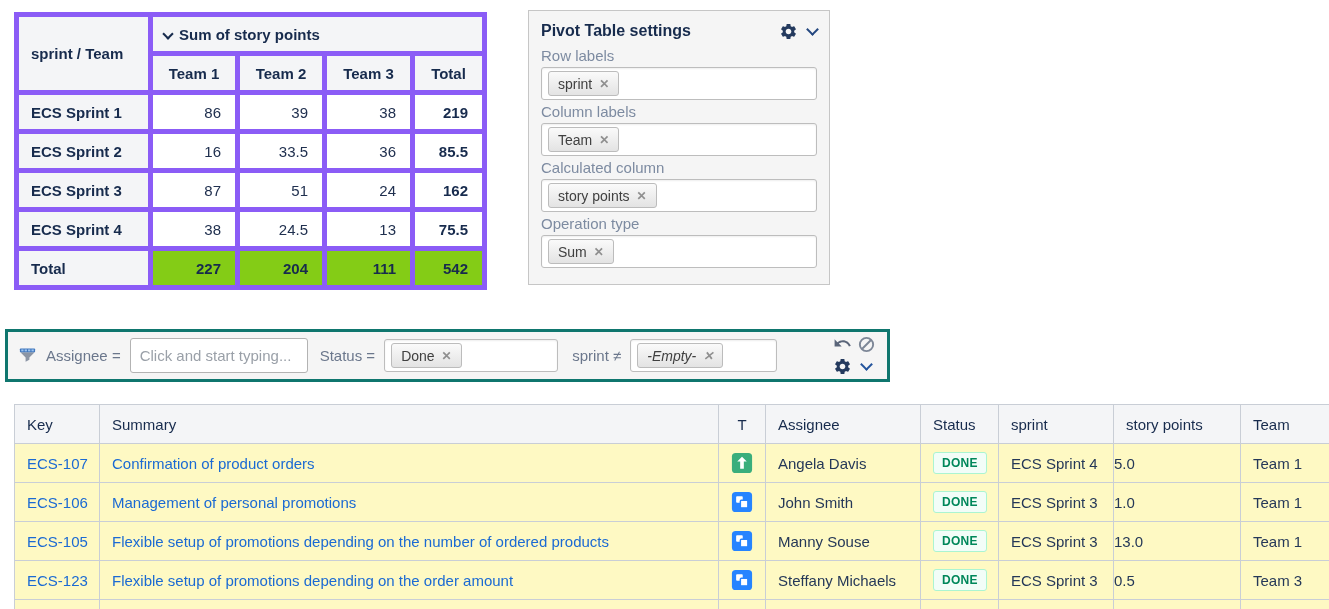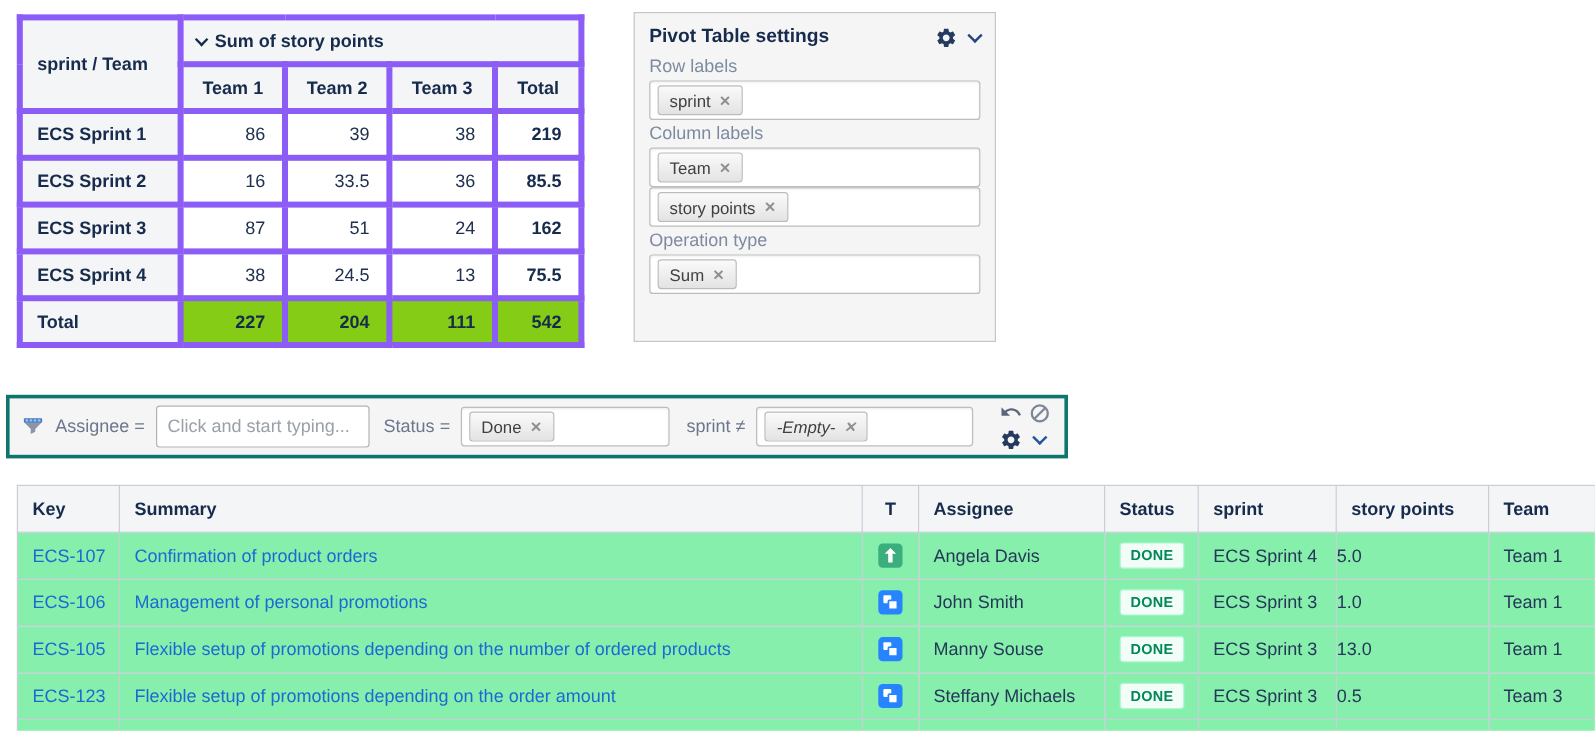--- a/index.html
+++ b/index.html
@@ -40,29 +40,29 @@
   .tag.italic{font-style:italic;}
   
   .filterbar{position:absolute;left:5px;top:329px;width:885px;height:53px;box-sizing:border-box;
              background:#f5f5f5;border:3px solid #0f766e;display:flex;align-items:center;padding:0 10px;}
   .f-label{font-size:15px;color:#6b778c;white-space:nowrap;}
   .f-input{width:178px;height:35px;box-sizing:border-box;border:1px solid #b3b3b3;border-radius:3px;
            margin:0 12px 0 9px;padding:0 9px;font-family:"Liberation Sans",sans-serif;font-size:15px;color:#333;background:#fff;}
   .f-input::placeholder{color:#9aa0a8;}
   .filterbar .tag-box{margin:0 14px 0 9px;}
   .fb-status{width:174px;}
-  .fb-sprint{width:181px;}
+  .fb-sprint{width:147px;}
   .fb-icons{margin-left:auto;display:grid;grid-template-columns:26px 22px;grid-auto-rows:22px;align-items:center;justify-items:center;}
   .mini-ic{width:19px;height:19px;display:block;cursor:pointer;}
   .fb-chev{color:#24549c;cursor:pointer;margin-top:-4px;}
   
   .issues{position:absolute;left:14px;top:404px;border-collapse:collapse;table-layout:fixed;width:1315px;}
   .issues th,.issues td{border:1px solid #c9ced6;height:39px;box-sizing:border-box;font-size:15px;padding:0 0 0 12px;text-align:left;}
-  .issues th{background:#f4f5f7;color:#172b4d;font-weight:bold;}
-  .issues td{color:#253858;background:#86efac;}
+  .issues th{background:#f4f5f7;color:#172b4d;font-weight:normal;}
+  .issues td{color:#253858;background:#fef9c3;}
   .issues .c-type{text-align:center;padding:0;}
   .issues .c-pts{text-align:left;padding:0 12px 0 0;}
   .issues a{color:#1b6ad3;text-decoration:none;cursor:pointer;}
   .badge{display:inline-block;border:1px solid #abf5d1;background:#f2fdf8;color:#00875a;
          font-size:12px;font-weight:bold;letter-spacing:.3px;padding:3px 8px 2px 8px;border-radius:3px;line-height:1.2;}
   .ticon{width:22px;height:22px;display:inline-block;vertical-align:middle;}
 </style>
 </head>
 <body>
 
@@ -143,20 +143,21 @@
   </div>
 
   <div class="field-label">Column labels</div>
   <div class="tag-box">
     <span class="tag">
         <span>Team</span>
         <span class="x">✕</span>
       </span>
   </div>
 
+  <div class="field-label">Calculated column</div>
   <div class="tag-box">
     <span class="tag">
         <span>story points</span>
         <span class="x">✕</span>
       </span>
   </div>
 
   <div class="field-label">Operation type</div>
   <div class="tag-box">
     <span class="tag">

